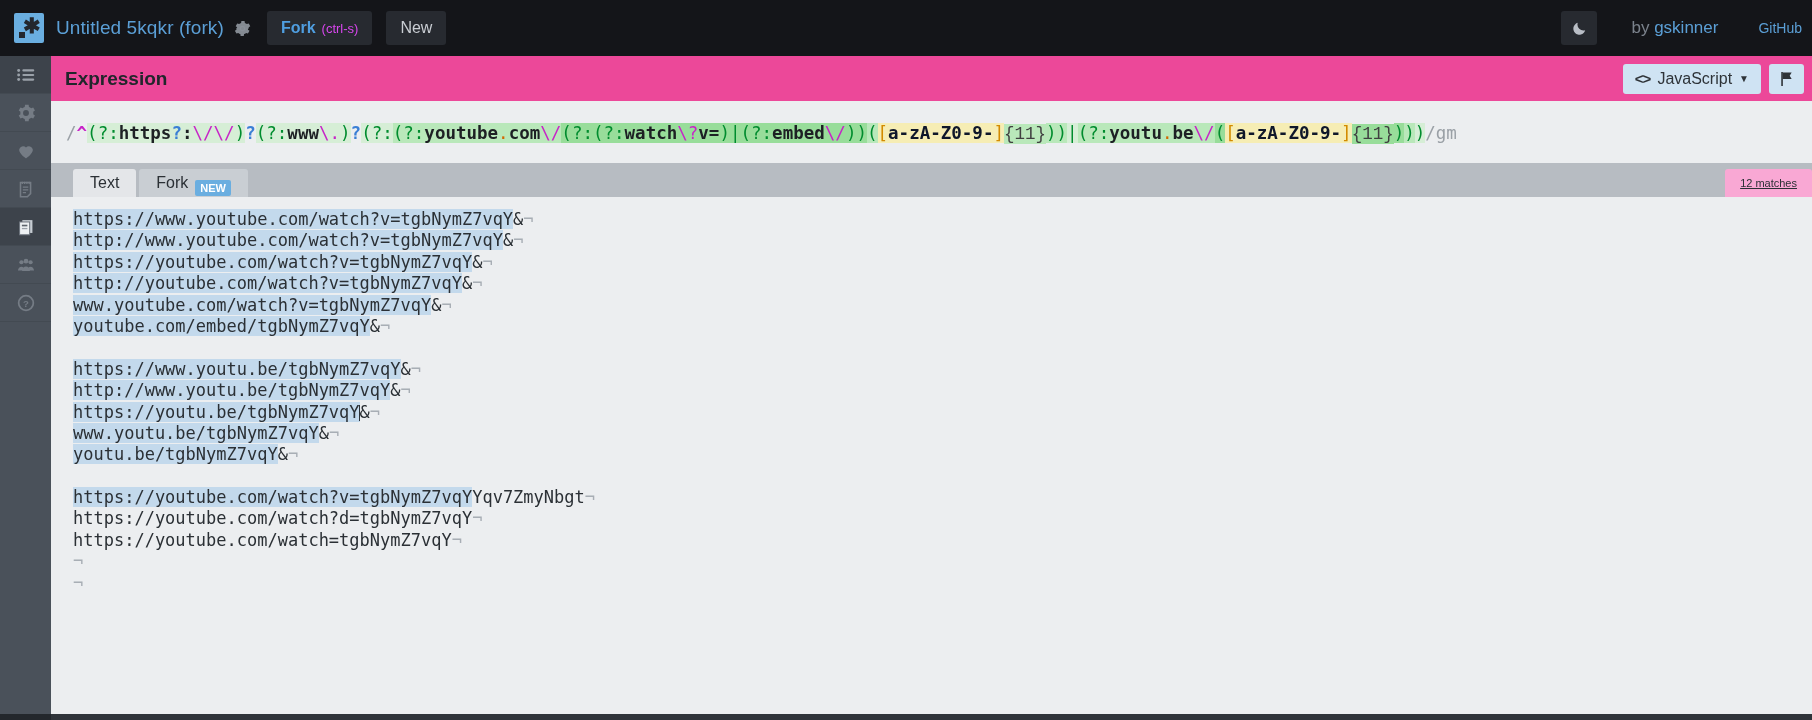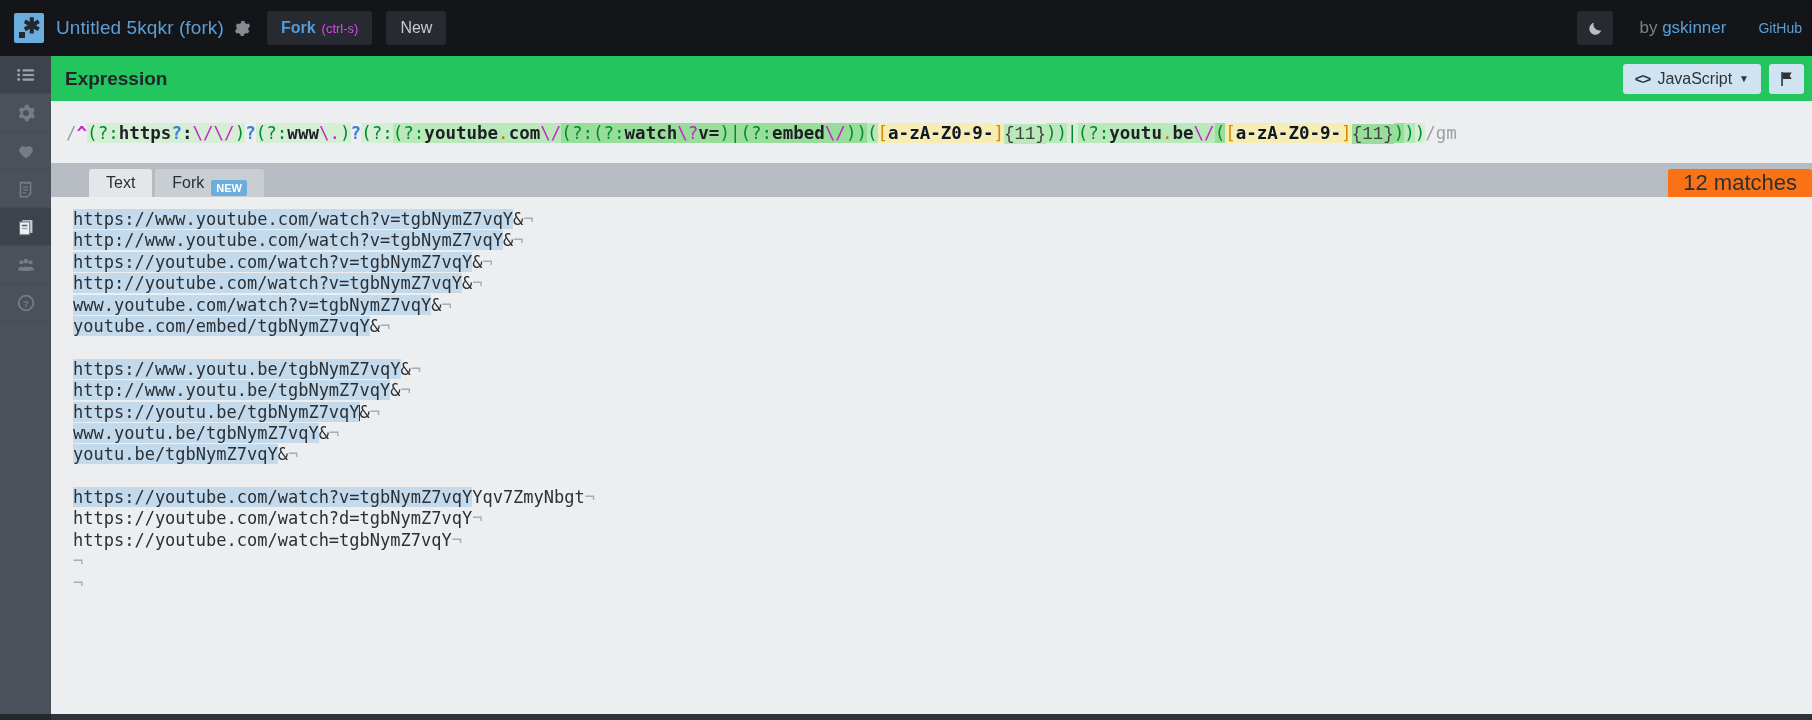--- a/index.html
+++ b/index.html
@@ -42,21 +42,21 @@
     margin-left: 14px; height: 34px; padding: 0 14px;
     background: #272a30; border-radius: 3px;
     display: flex; align-items: center; gap: 6px;
     white-space: nowrap;
   }
   .hbtn .lbl { font-size: 16px; font-weight: bold; }
   .hbtn .sub { font-size: 13px; color: #d946ef; font-weight: normal; }
   #fork-btn .lbl { color: #4f9ee0; }
   #new-btn .lbl { color: #c9cdd3; font-weight: normal; font-size: 16px; }
   #topbar-right {
-    margin-left: auto; display: flex; align-items: center; gap: 4px;
+    margin-left: auto; display: flex; align-items: center; gap: 12px;
     padding-right: 10px;
   }
   #theme-toggle {
     width: 36px; height: 34px; background: #272a30; border-radius: 3px;
     display: flex; align-items: center; justify-content: center;
     margin-right: 22px;
   }
   #byline { font-size: 17px; color: #7b828c; white-space: nowrap; }
   #byline b { color: #5b9fd6; font-weight: normal; }
   #github-link { font-size: 14px; color: #5b9fd6; margin-left: 28px; white-space: nowrap; }
@@ -76,21 +76,21 @@
 
   
   #main {
     position: absolute; top: 56px; left: 51px;
     width: 1761px; height: 664px;
     background: #eceef0;
   }
 
   
   #expr-header {
-    position: relative; height: 45px; background: #22c55e;
+    position: relative; height: 45px; background: #ec4899;
     display: flex; align-items: center;
   }
   #expr-title {
     margin-left: 14px; font-size: 19px; font-weight: bold; color: #21262b;
   }
   #expr-header-right {
     margin-left: auto; display: flex; align-items: center; gap: 8px;
     padding-right: 8px; height: 45px;
   }
   .pill {
@@ -133,32 +133,32 @@
   #tabs-bar {
     position: relative; height: 34px; background: #b7bcc2;
     display: flex; align-items: flex-end;
   }
   .tab {
     height: 28px; padding: 0 17px; margin-left: 12px;
     border-radius: 3px 3px 0 0;
     display: flex; align-items: center; gap: 7px;
     font-size: 16px; color: #2b3035;
   }
-  .tab:first-child { margin-left: 38px; }
+  .tab:first-child { margin-left: 22px; }
   .tab.active { background: #e4e6e9; }
   .tab.inactive { background: #c9ced3; margin-left: 3px; }
   .newbadge {
     background: #6aaee0; color: #fff; font-size: 11px; font-weight: bold;
     padding: 2px 5px; border-radius: 2px; position: relative; top: 5px;
   }
   #match-count {
     margin-left: auto; height: 28px; padding: 0 15px; margin-right: 0;
-    background: #f97316; border-radius: 3px 3px 0 0;
+    background: #f9a8d4; border-radius: 3px 3px 0 0;
     display: flex; align-items: center;
-    font-size: 22px; color: #2b3035; white-space: nowrap;
+    font-size: 11px; color: #2b3035; white-space: nowrap; text-decoration: underline;
   }
 
   
   #text-body {
     position: relative; height: 577px; background: #eceef0;
     overflow: hidden;
   }
   #text-content {
     position: absolute; left: 22px; top: 12px;
     font-family: "DejaVu Sans Mono", monospace;

